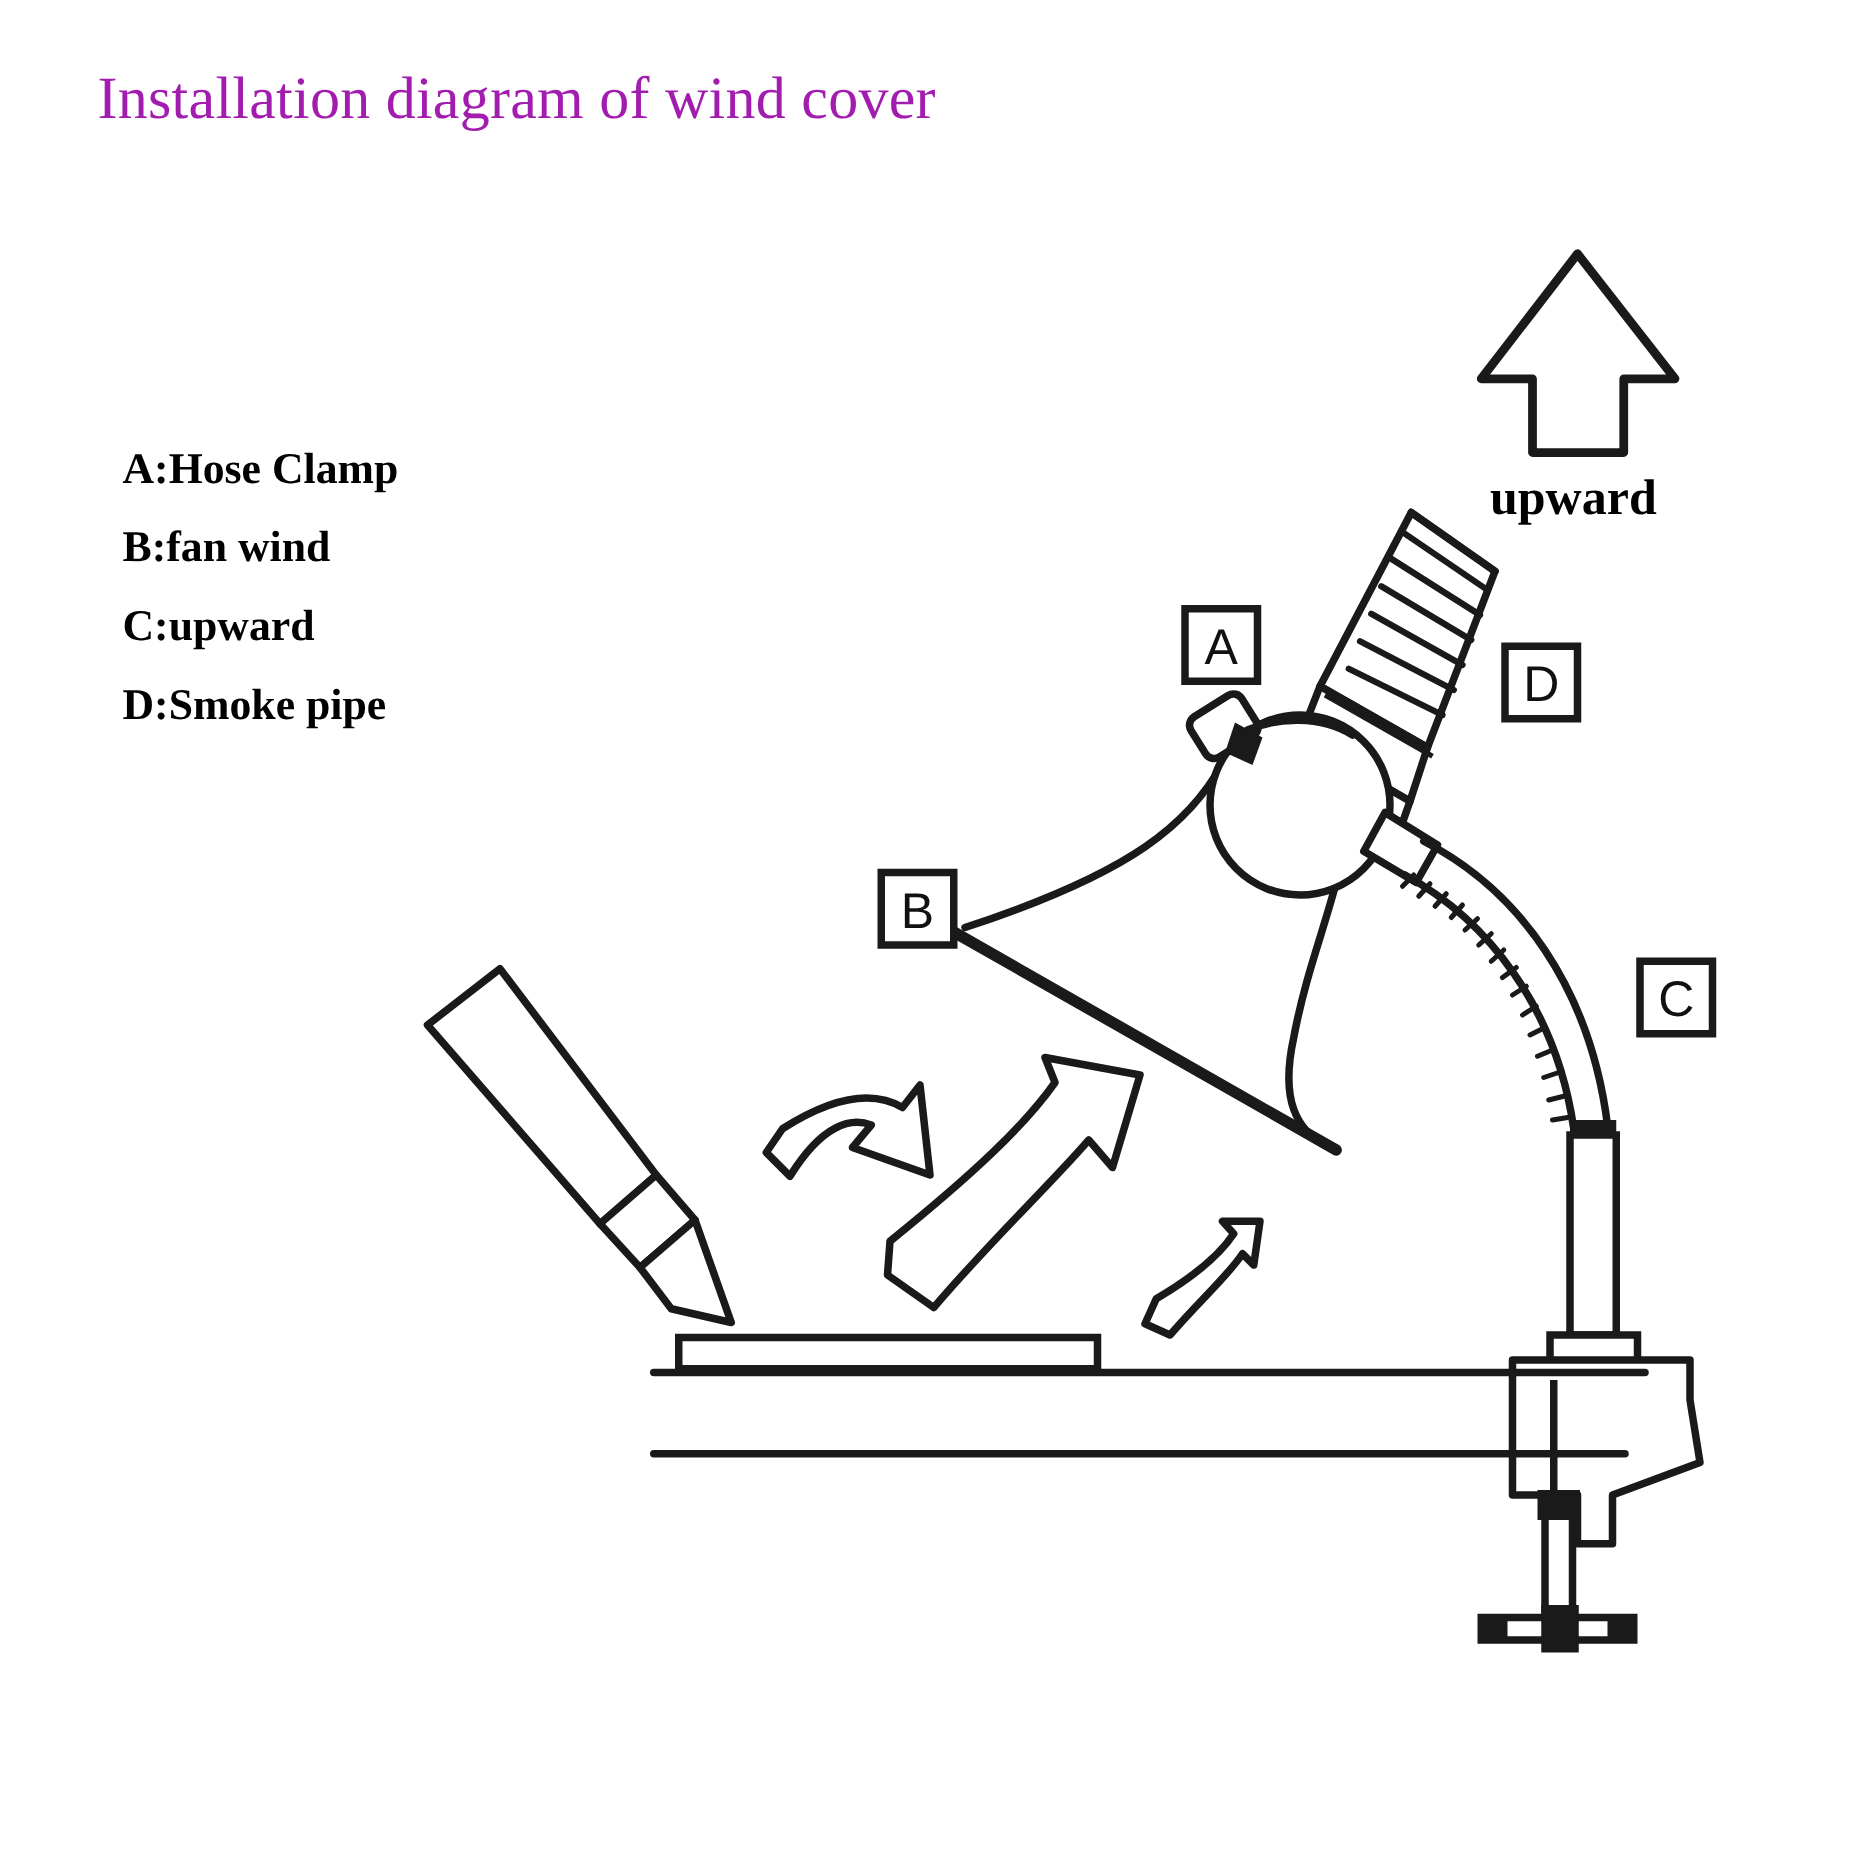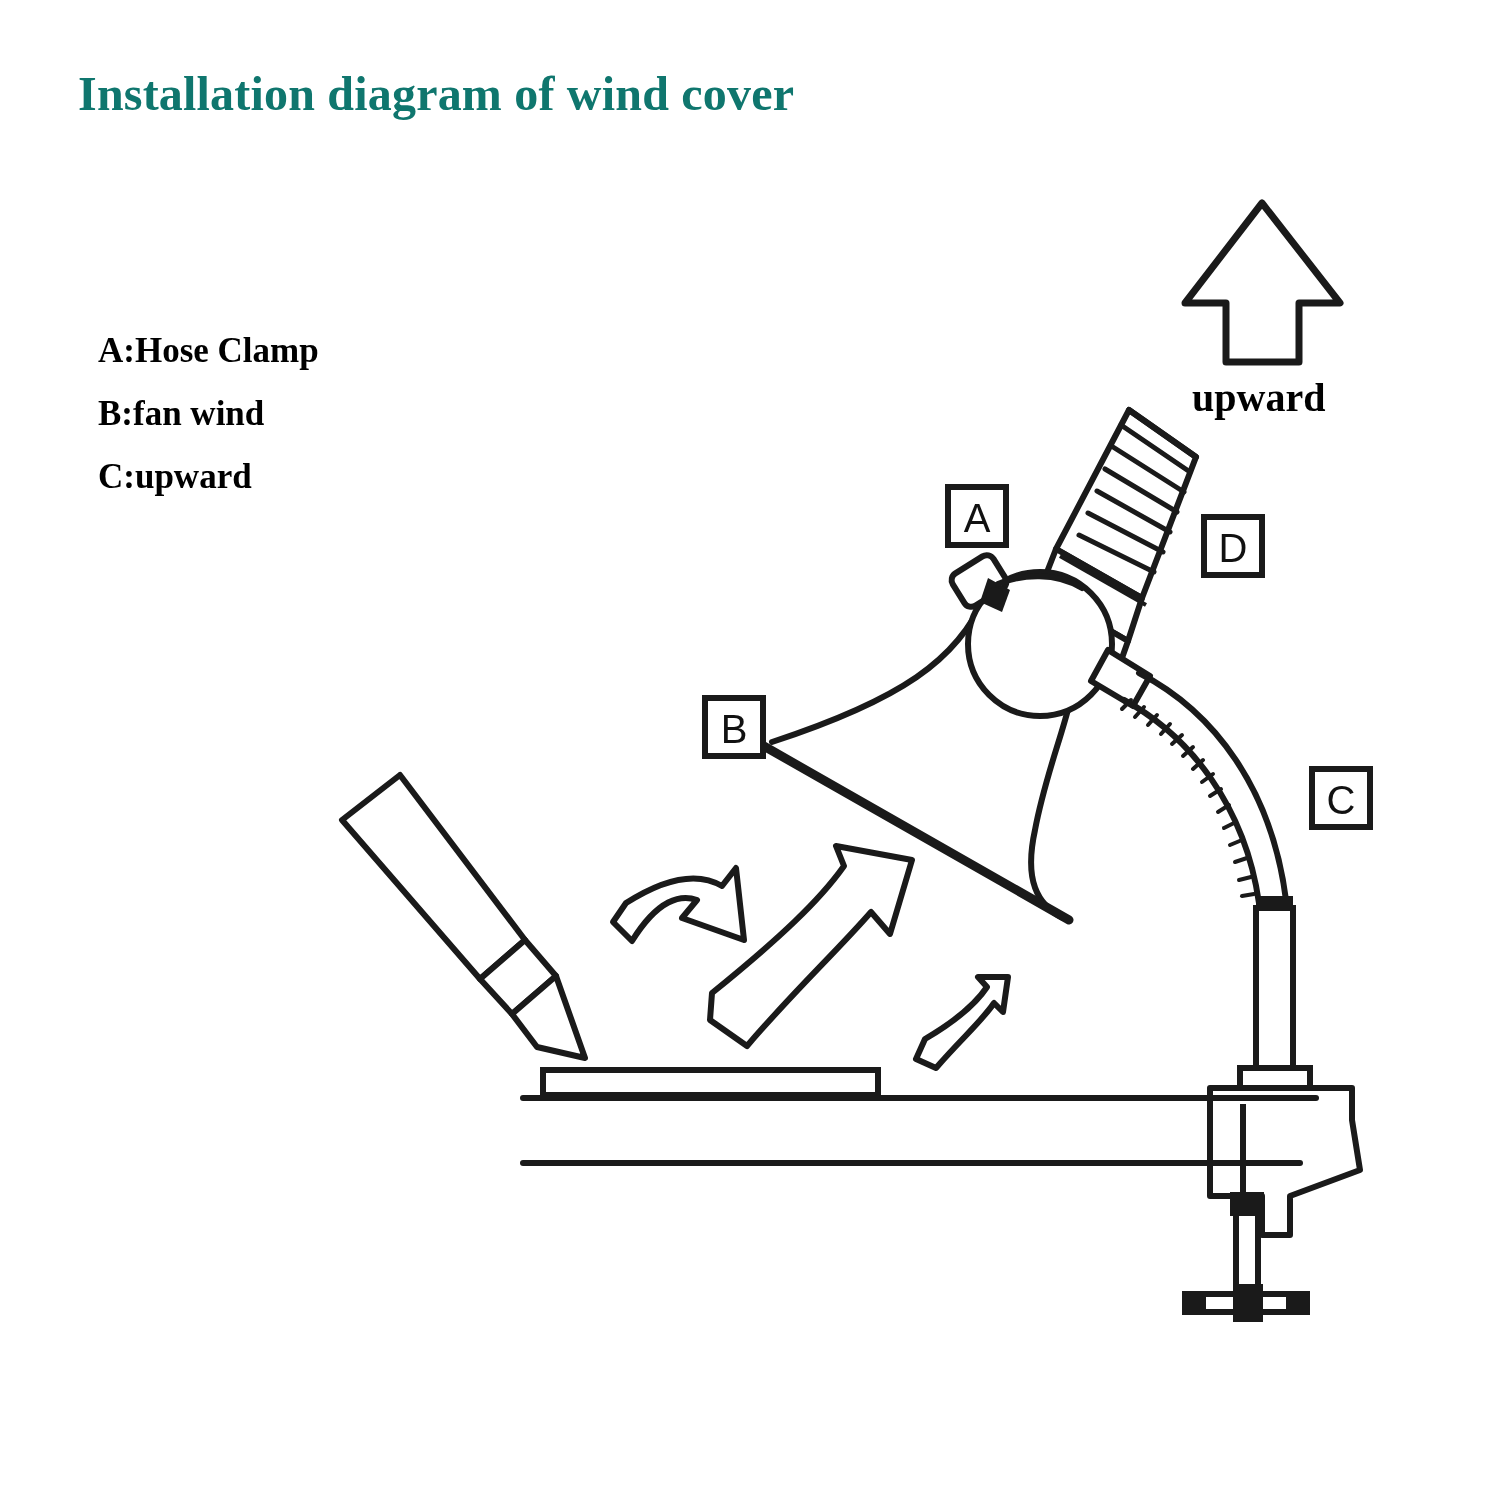--- a/index.html
+++ b/index.html
@@ -11,40 +11,41 @@
     position: relative;
     width: 1500px;
     height: 1500px;
     background: #ffffff;
     overflow: hidden;
     font-family: "Liberation Serif", "DejaVu Serif", serif;
   }
   #title {
     position: absolute;
     left: 78px;
-    top: 66px;
+    top: 51px;
     font-size: 48px;
-    font-weight: 700;
-    color: #0f766e;
+    font-weight: 400;
+    color: #a21caf;
     letter-spacing: 0.2px;
     white-space: nowrap;
   }
   .legend {
     position: absolute;
     left: 98px;
     top: 333px;
     width: 420px;
   }
   .legend-item {
     font-size: 35px;
     font-weight: 600;
     color: #000000;
     line-height: 1.0;
     margin-bottom: 28px;
     white-space: nowrap;
+    margin-top: 24px;
   }
   #upward-label {
     position: absolute;
     left: 1192px;
     top: 358px;
     font-size: 40px;
     font-weight: 700;
     color: #000000;
     white-space: nowrap;
     margin-top: 16px;
@@ -67,20 +68,21 @@
 <body>
 
 <div id="page">
 
   <div id="title">Installation diagram of wind cover</div>
 
   <div class="legend">
     <div class="legend-item">A:Hose Clamp</div>
     <div class="legend-item">B:fan wind</div>
     <div class="legend-item">C:upward</div>
+    <div class="legend-item">D:Smoke pipe</div>
   </div>
 
   <div id="upward-label">upward</div>
 
   <svg id="art" width="1500" height="1500" viewBox="0 0 1500 1500">
 
     <g>
       <path d="M1262,203 L1340,303 L1299,303 L1299,362 L1226,362 L1226,303 L1185,303 Z" fill="#ffffff" stroke="#1a1a1a" stroke-width="7" stroke-linejoin="round" stroke-linecap="round"></path>
     </g>
 

